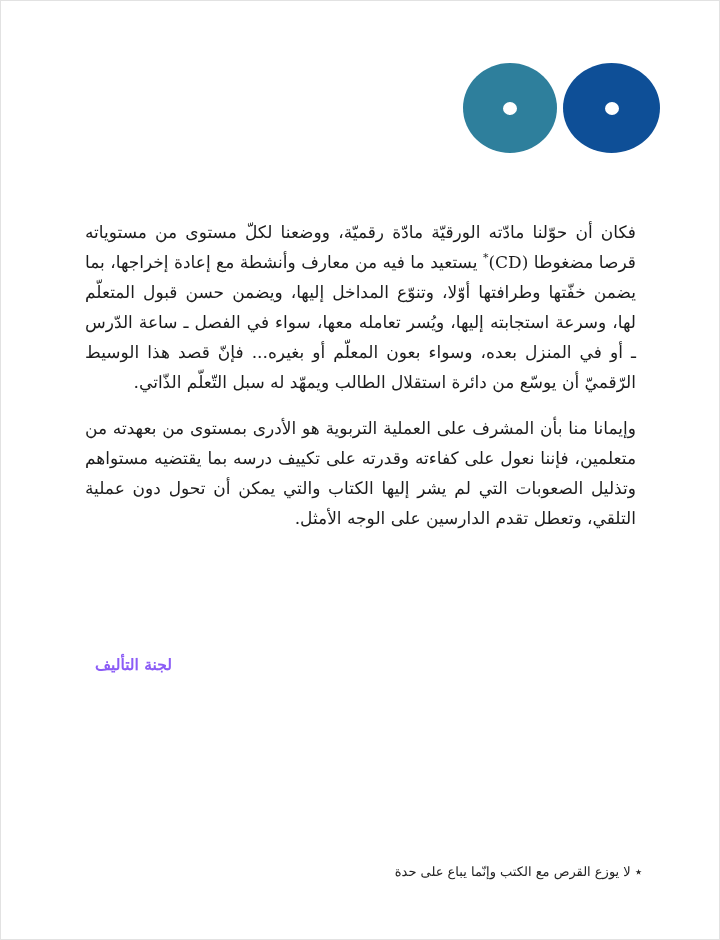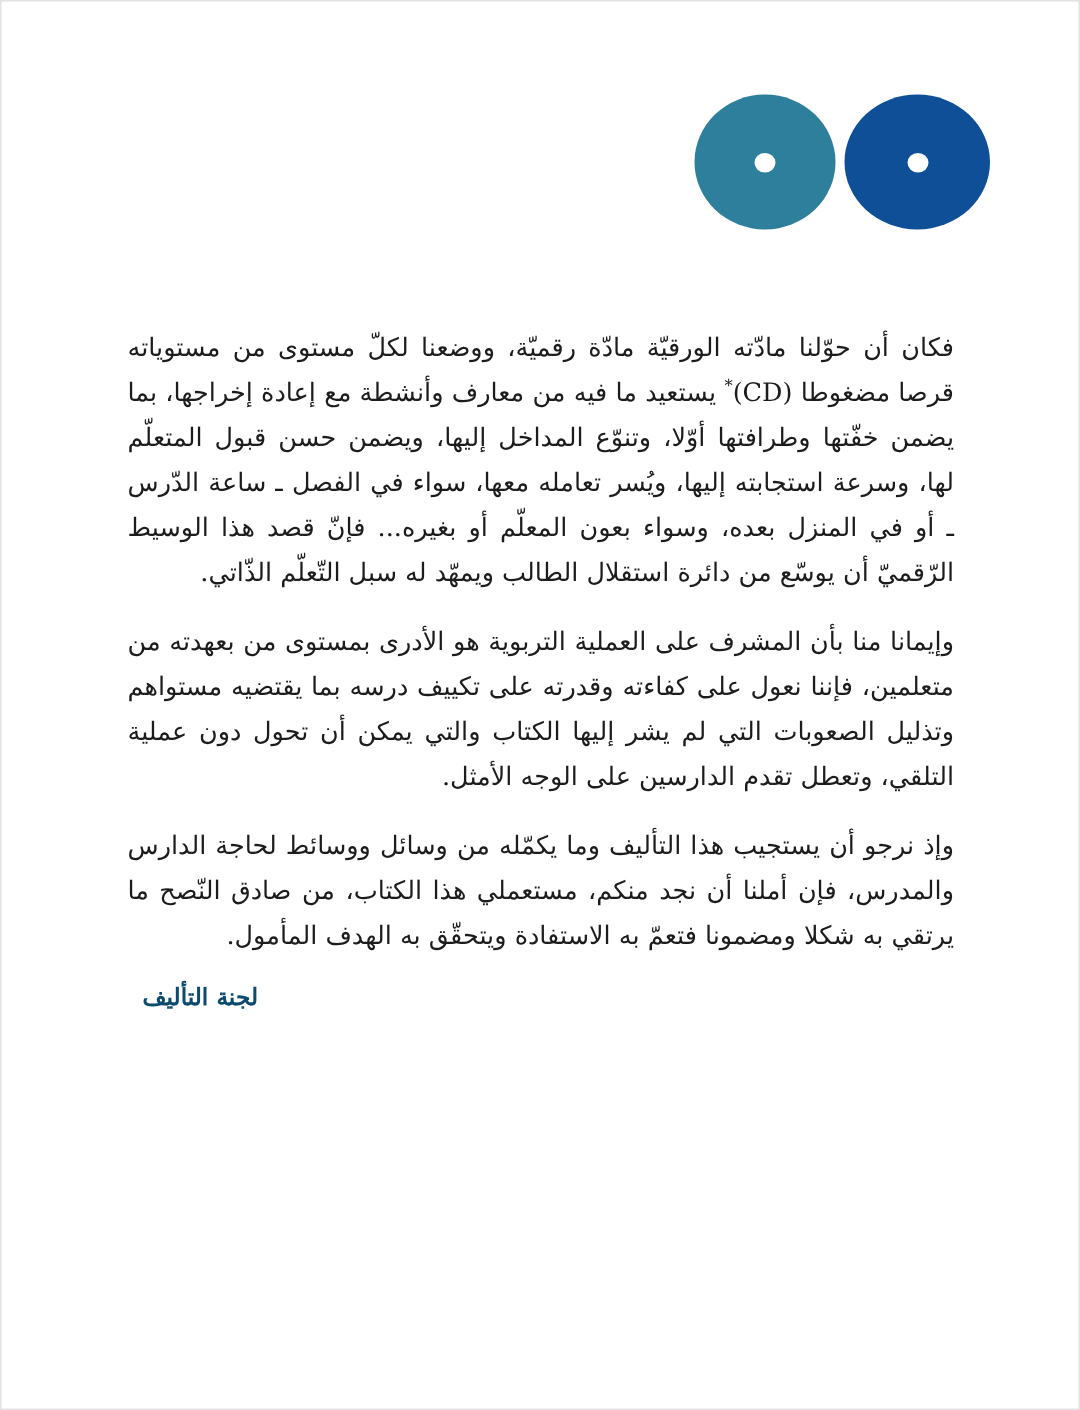--- a/index.html
+++ b/index.html
@@ -74,21 +74,21 @@
     font-size: 11px;
     line-height: 0;
   }
   .signature {
     position: absolute;
     left: 95px;
     top: 655px;
     direction: rtl;
     font-weight: bold;
     font-size: 15.5px;
-    color: #0c4a6e;
+    color: #8b5cf6;
   }
   .footnote {
     position: absolute;
     right: 78px;
     top: 864px;
     direction: rtl;
     font-size: 13px;
     color: #222222;
   }
 </style>
@@ -102,19 +102,19 @@
       <span class="hole"></span>
     </div>
     <div class="disc disc-blue">
       <span class="hole"></span>
     </div>
   </div>
 
   <div class="text-block" dir="rtl">
     <p><span>فكان أن حوّلنا مادّته الورقيّة مادّة رقميّة، ووضعنا لكلّ مستوى من مستوياته قرصا مضغوطا (CD)</span><sup>*</sup><span> يستعيد ما فيه من معارف وأنشطة مع إعادة إخراجها، بما يضمن خفّتها وطرافتها أوّلا، وتنوّع المداخل إليها، ويضمن حسن قبول المتعلّم لها، وسرعة استجابته إليها، ويُسر تعامله معها، سواء في الفصل ـ ساعة الدّرس ـ أو في المنزل بعده، وسواء بعون المعلّم أو بغيره... فإنّ قصد هذا الوسيط الرّقميّ أن يوسّع من دائرة استقلال الطالب ويمهّد له سبل التّعلّم الذّاتي.</span></p>
     <p>وإيمانا منا بأن المشرف على العملية التربوية هو الأدرى بمستوى من بعهدته من متعلمين، فإننا نعول على كفاءته وقدرته على تكييف درسه بما يقتضيه مستواهم وتذليل الصعوبات التي لم يشر إليها الكتاب والتي يمكن أن تحول دون عملية التلقي، وتعطل تقدم الدارسين على الوجه الأمثل.</p>
-    <p>وإذ نرجو أن يستجيب هذا التأليف وما يكمّله من وسائل ووسائط لحاجة الدارس والمدرس، فإن أملنا أن نجد منكم، مستعملي هذا الكتاب، من صادق النّصح ما يرتقي به شكلا ومضمونا فتعمّ به الاستفادة ويتحقّق به الهدف المأمول.</p>
   </div>
 
   <div class="signature" dir="rtl">لجنة التأليف</div>
 
+  <div class="footnote" dir="rtl">٭ لا يوزع القرص مع الكتب وإنّما يباع على حدة</div>
 
 </div>
 
 </body></html>

